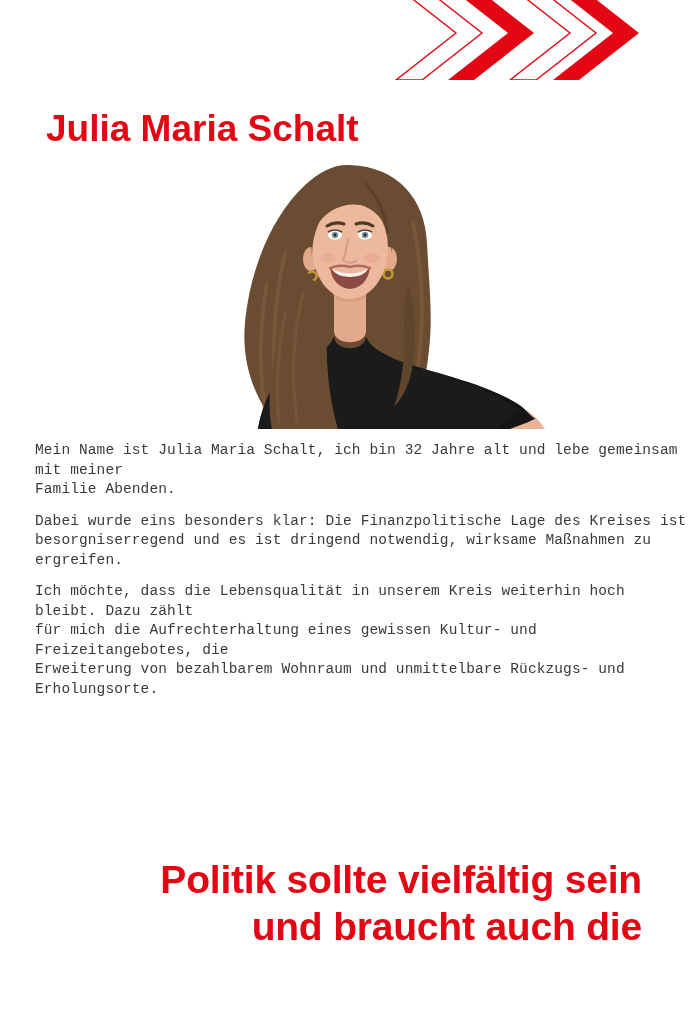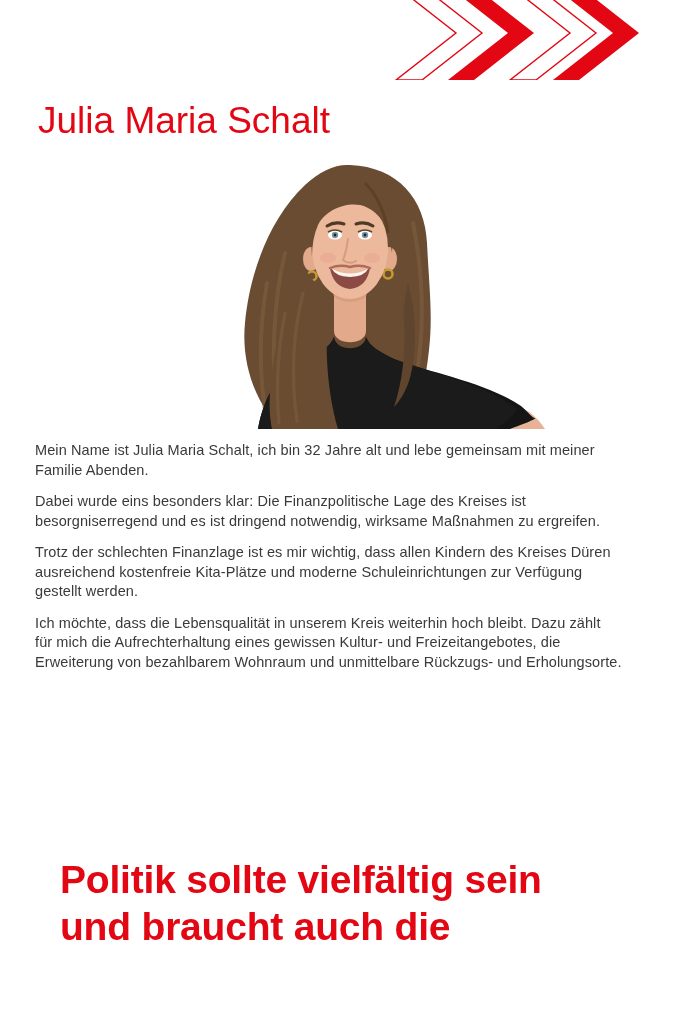--- a/index.html
+++ b/index.html
@@ -5,35 +5,35 @@
   html,body{margin:0;padding:0;background:#ffffff;}
   .page{
     position:relative;
     width:694px;height:1024px;
     background:#ffffff;
     overflow:hidden;
     font-family:"Liberation Sans","DejaVu Sans",sans-serif;
   }
   .chevrons{position:absolute;top:0;left:392px;width:250px;height:80px;}
   .title{
-    position:absolute;top:100px;left:38px;margin:0;
-    font-size:37px;font-weight:normal;letter-spacing:0;
+    position:absolute;top:100px;left:38px;margin:8px;
+    font-size:37px;font-weight:bold;letter-spacing:0;
     color:var(--accent,#e30613);
   }
   .portrait{position:absolute;top:163px;left:215px;width:345px;height:266px;}
   .portrait svg{display:block;width:345px;height:266px;}
   .body-text{
     position:absolute;top:441px;left:35px;width:656px;
     color:var(--text,#3a3a3a);
     font-size:14.5px;line-height:19.5px;letter-spacing:0.1px;
   }
-  .body-text p{margin:0 0 12px 0;white-space:pre-line;}
+  .body-text p{margin:0 0 12px 0;white-space:pre-line;font-family:Liberation Mono, monospace;}
   .slogan{
     position:absolute;top:856px;right:52px;left:60px;
-    text-align:left;
+    text-align:right;
     color:var(--accent,#e30613);
     font-size:39px;font-weight:bold;line-height:47px;letter-spacing:-0.2px;
   }
 </style>
 </head>
 <body>
 
 <div class="page">
 
   <svg class="chevrons" viewBox="0 0 250 80" aria-hidden="true">
@@ -94,23 +94,20 @@
       <path d="M70,150 C63,185 61,225 64,260 M88,130 C78,170 76,215 82,258" stroke="#81603f" stroke-width="3.4" fill="none" opacity="0.5" stroke-linecap="round"></path>
       <path d="M193,120 C201,150 203,185 195,215 C191,228 185,238 179,244 C187,220 191,190 189,160 C188,145 191,132 193,120 Z" fill="#5f452e"></path>
     </svg>
   </div>
 
   <div class="body-text">
     <p>Mein Name ist Julia Maria Schalt, ich bin 32 Jahre alt und lebe gemeinsam mit meiner
 Familie Abenden.</p>
     <p>Dabei wurde eins besonders klar: Die Finanzpolitische Lage des Kreises ist
 besorgniserregend und es ist dringend notwendig, wirksame Maßnahmen zu ergreifen.</p>
-    <p>Trotz der schlechten Finanzlage ist es mir wichtig, dass allen Kindern des Kreises Düren
-ausreichend kostenfreie Kita-Plätze und moderne Schuleinrichtungen zur Verfügung
-gestellt werden.</p>
     <p>Ich möchte, dass die Lebensqualität in unserem Kreis weiterhin hoch bleibt. Dazu zählt
 für mich die Aufrechterhaltung eines gewissen Kultur- und Freizeitangebotes, die
 Erweiterung von bezahlbarem Wohnraum und unmittelbare Rückzugs- und Erholungsorte.</p>
   </div>
 
   <div class="slogan">
     <div>Politik sollte vielfältig sein</div>
     <div>und braucht auch die</div>
   </div>
 

